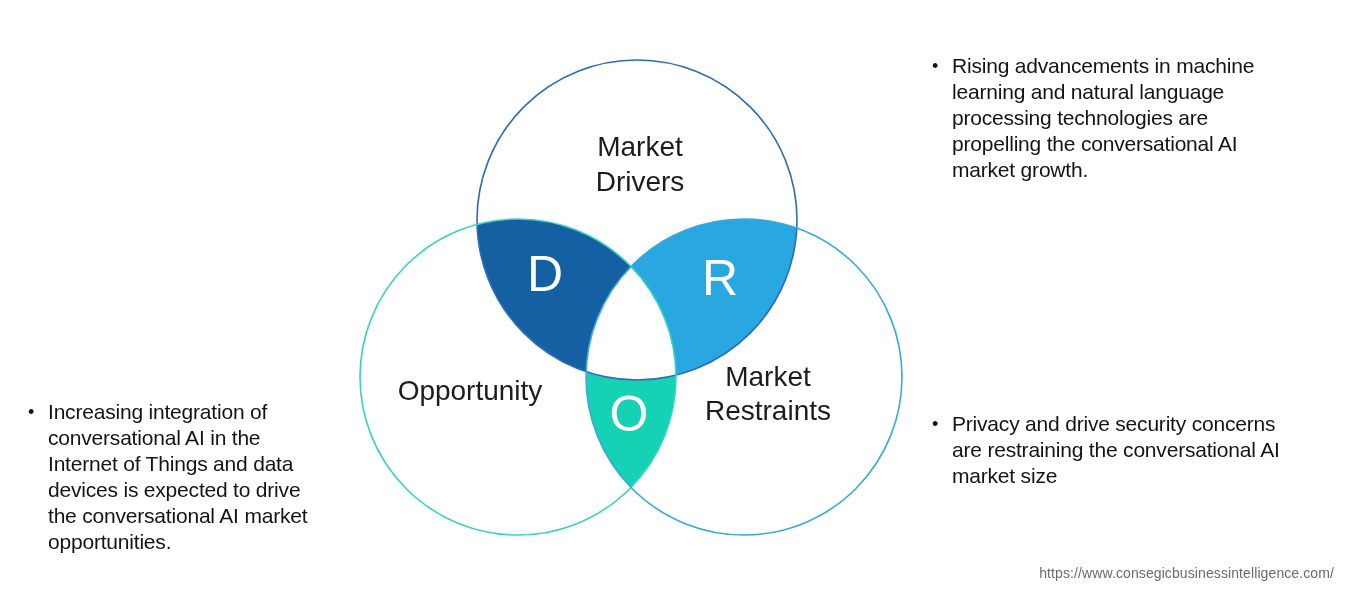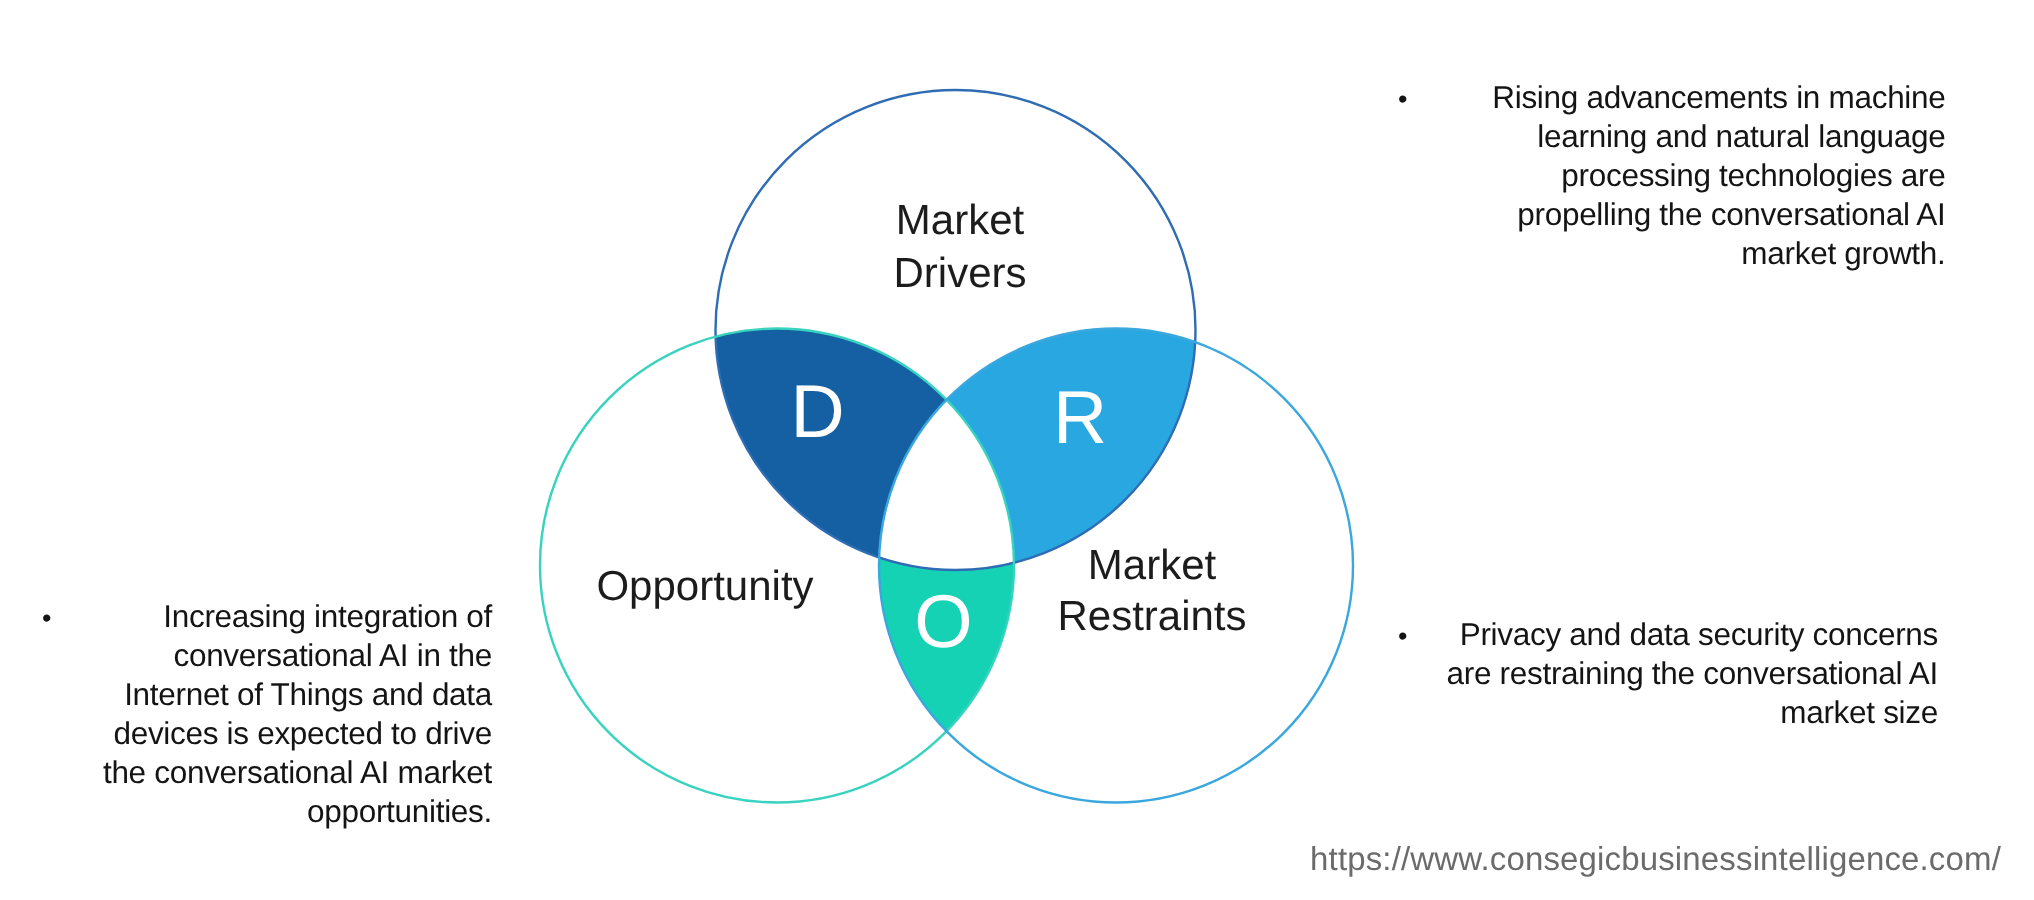--- a/index.html
+++ b/index.html
@@ -42,27 +42,26 @@
     letter-spacing: -0.2px;
   }
   .bullet .dot {
     flex: 0 0 20px;
     width: 20px;
     font-size: 18px;
     line-height: 26px;
   }
   .bullet p {
     margin: 0;
-    text-align: right;
   }
   .url {
     position: absolute;
     top: 563px;
     right: 22px;
-    font-size: 22px;
+    font-size: 14px;
     line-height: 20px;
     color: #6b6b6b;
     letter-spacing: 0.1px;
   }
 </style>
 </head>
 <body>
 
 <div id="canvas">
 
@@ -126,18 +125,18 @@
     <p style="width:280px">Increasing integration of conversational AI in the Internet of Things and data devices is expected to drive the conversational AI market opportunities.</p>
   </div>
 
   <div class="bullet" style="left:932px; top:53px; width:365px">
     <span class="dot">•</span>
     <p style="width:345px">Rising advancements in machine learning and natural language processing technologies are propelling the conversational AI market growth.</p>
   </div>
 
   <div class="bullet" style="left:932px; top:411px; width:360px">
     <span class="dot">•</span>
-    <p style="width:340px">Privacy and data security concerns are restraining the conversational AI market size</p>
+    <p style="width:340px">Privacy and drive security concerns are restraining the conversational AI market size</p>
   </div>
 
   <div class="url">https://www.consegicbusinessintelligence.com/</div>
 
 </div>
 
 </body></html>

